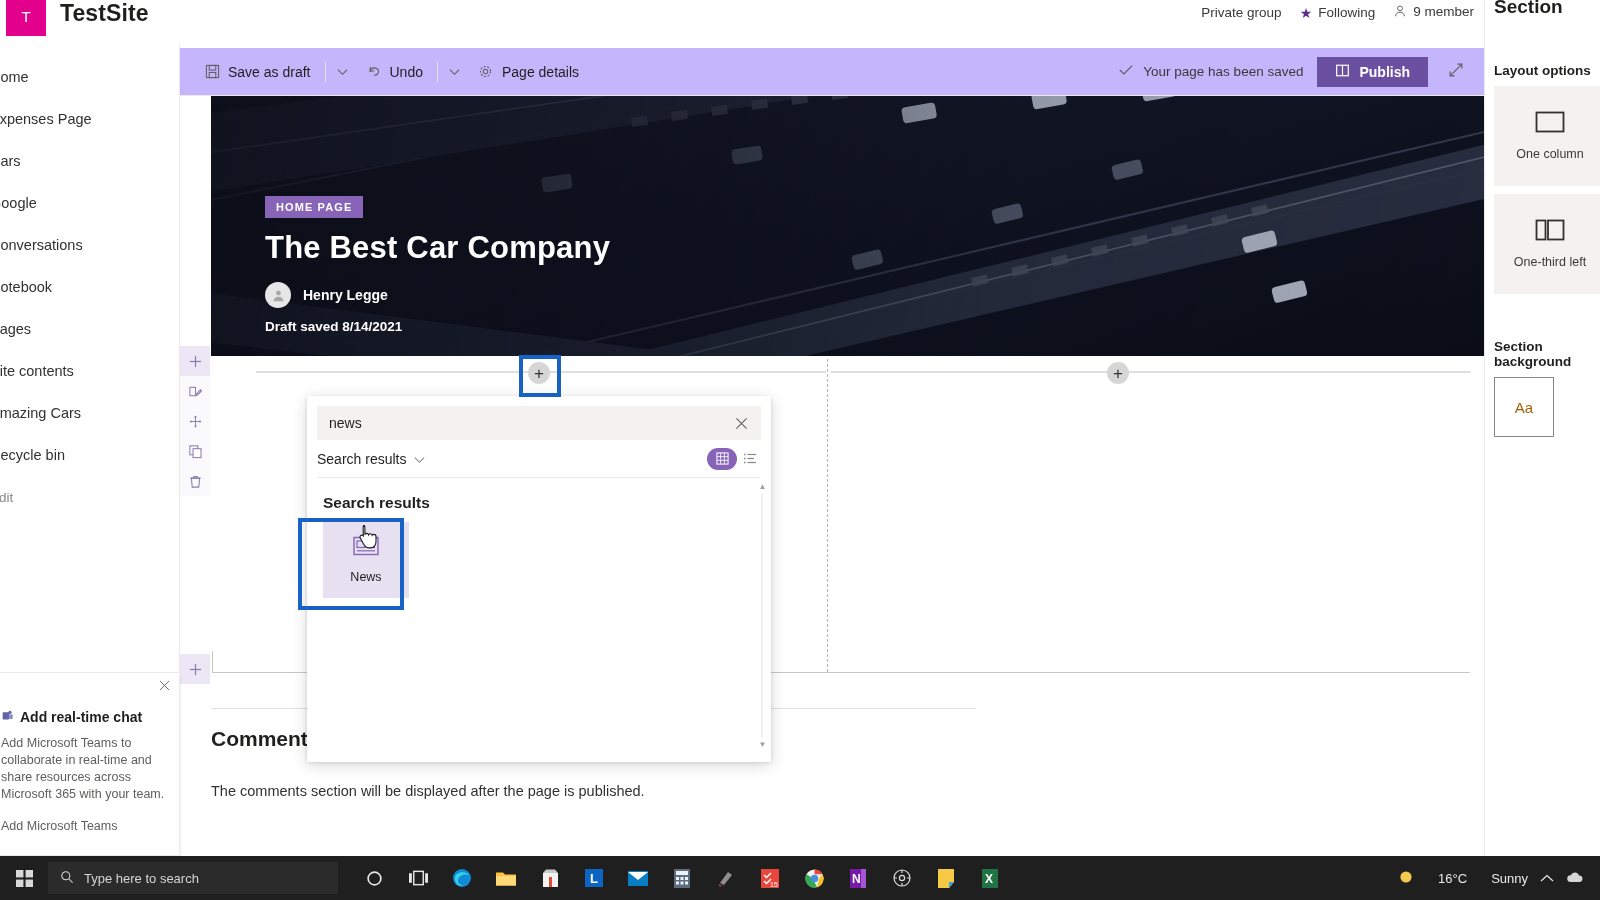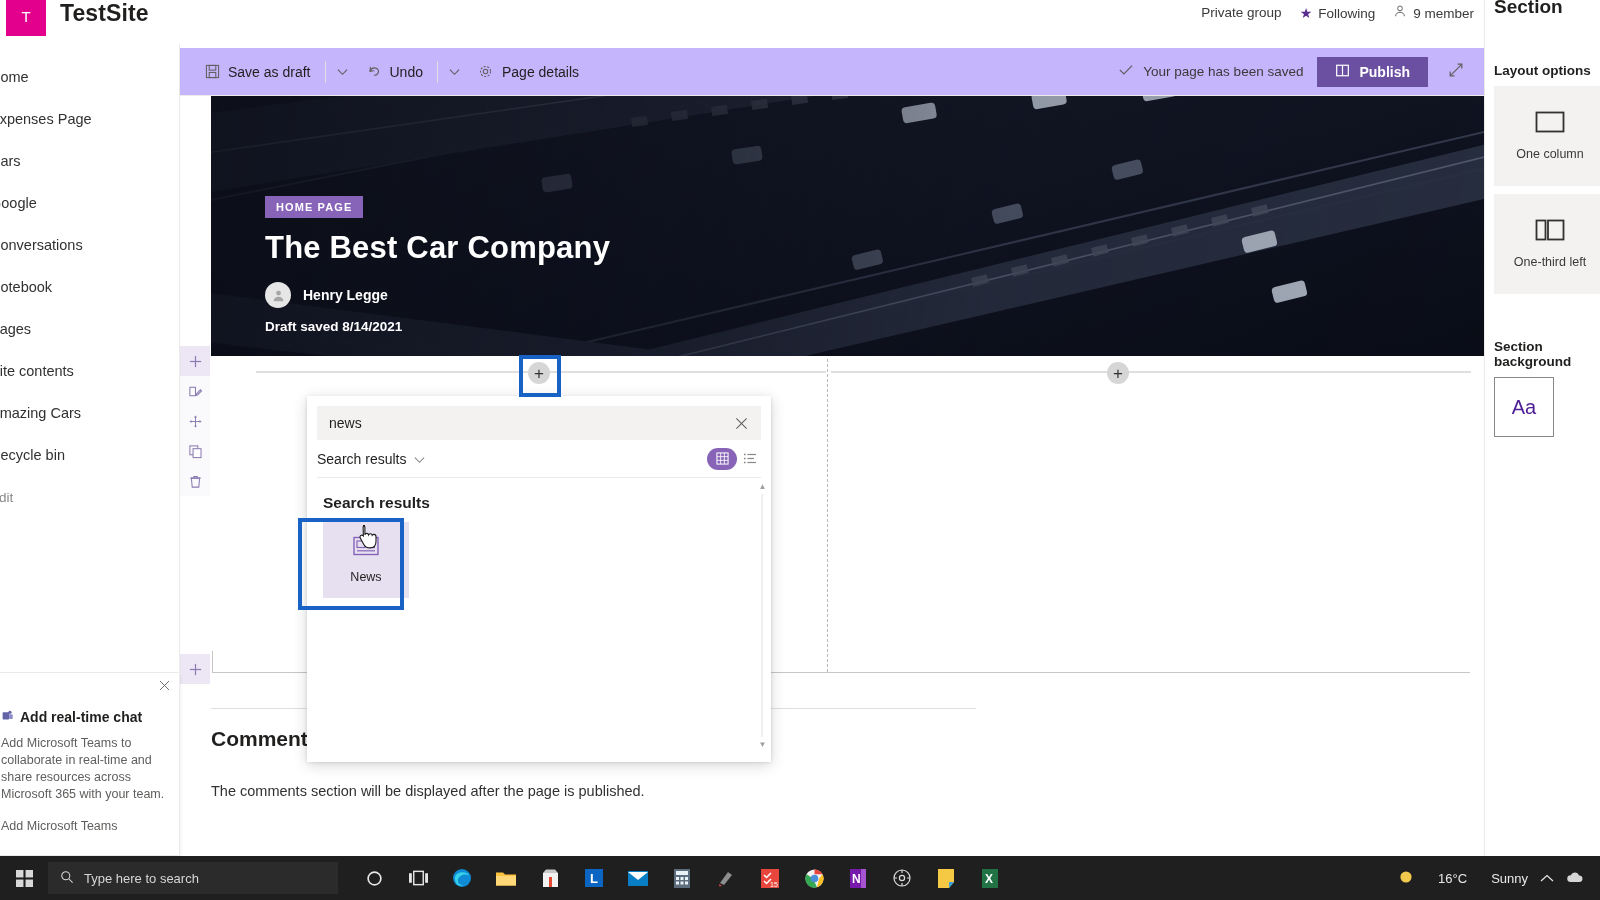--- a/index.html
+++ b/index.html
@@ -24,21 +24,21 @@
   }
   .site-title {
     position: absolute; left: 60px; top: 0px;
     font-size: 23px; font-weight: 600; color: #201f1e; letter-spacing: .1px;
   }
   .header-right {
     position: absolute; right: 10px; top: 4px;
     display: flex; align-items: center; gap: 18px;
     font-size: 13.5px; color: #3b3a39;
   }
-  .header-right .hr-item { display: flex; align-items: flex-end; gap: 6px; cursor: pointer; }
+  .header-right .hr-item { display: flex; align-items: flex-start; gap: 6px; cursor: pointer; }
   .star-icon { color: #5b2d8e; font-size: 14px; }
 
   
   .left-nav {
     position: absolute; left: 0; top: 44px; width: 180px; height: 812px;
     background: #ffffff; border-right: 1px solid #edebe9;
     padding-top: 12px;
   }
   .nav-item {
     height: 42px; display: flex; align-items: center;
@@ -613,21 +613,21 @@
       <span>
         <svg width="30" height="22" viewBox="0 0 30 22">
             <rect x="1.5" y="1.5" width="9" height="19" fill="none" stroke="#323130" stroke-width="1.8"></rect>
             <rect x="13" y="1.5" width="15.5" height="19" fill="none" stroke="#323130" stroke-width="1.8"></rect>
           </svg>
       </span>
       <span class="pp-option-label">One-third left</span>
     </div>
     <div class="pp-sub">Section background</div>
     <div class="pp-swatch">
-      <span style="font-size:20px;color:#4c1d95">Aa</span>
+      <span style="font-size:15px;color:#a16207">Aa</span>
     </div>
   </div>
 
   <div class="taskbar">
     <div class="start-btn">
       <svg width="17" height="17" viewBox="0 0 16 16">
           <rect x="0" y="0" width="7" height="7" fill="#d8d8d8"></rect>
           <rect x="9" y="0" width="7" height="7" fill="#d8d8d8"></rect>
           <rect x="0" y="9" width="7" height="7" fill="#d8d8d8"></rect>
           <rect x="9" y="9" width="7" height="7" fill="#d8d8d8"></rect>

